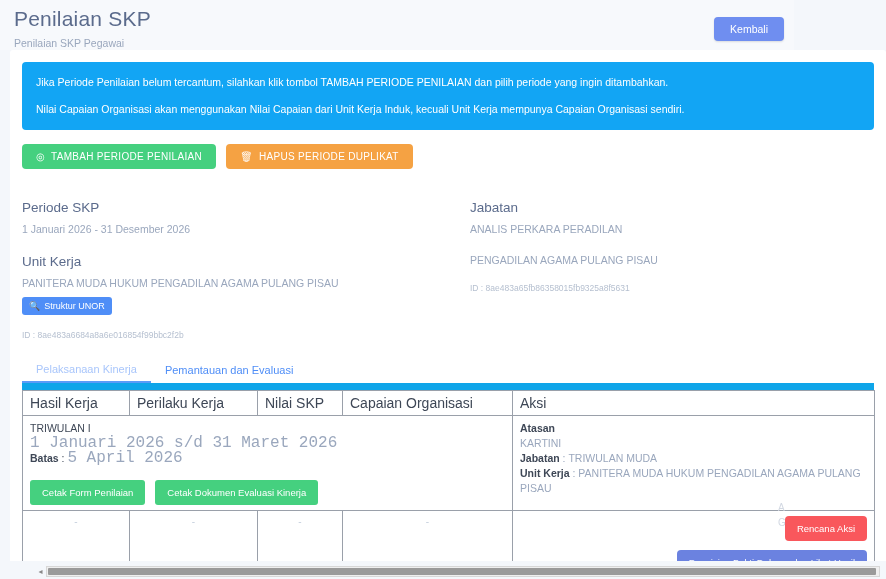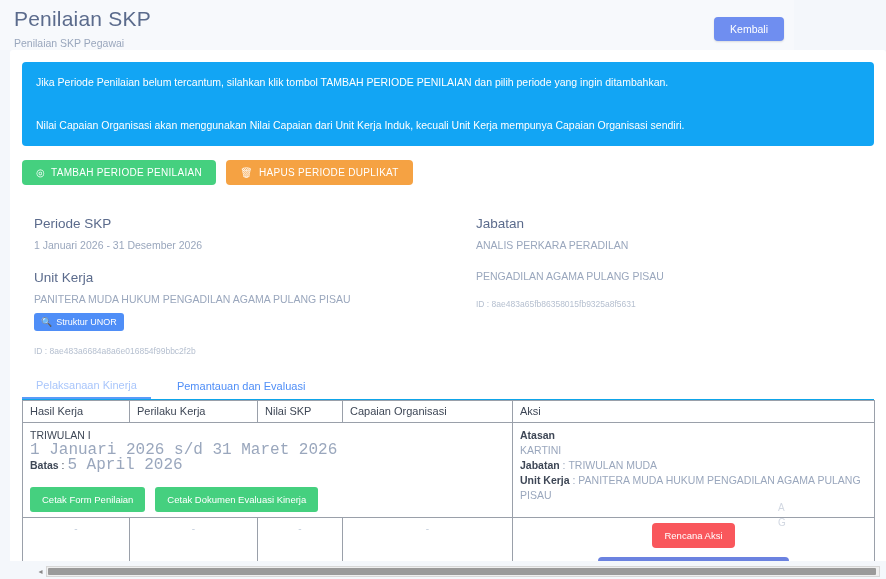--- a/index.html
+++ b/index.html
@@ -62,21 +62,21 @@
   
   .alert {
     background: #12a5f4;
     color: #ffffff;
     border-radius: 4px;
     padding: 13px 14px 13px 14px;
     font-size: 10.5px;
     line-height: 15px;
   }
   .alert p { margin: 0; }
-  .alert p + p { margin-top: 28px; }
+  .alert p + p { margin-top: 12px; }
 
   
   .toolbar { margin-top: 14px; display: flex; gap: 10px; }
   .btn {
     border: none;
     border-radius: 4px;
     color: #fff;
     font-size: 10px;
     letter-spacing: .3px;
     padding: 7px 14px;
@@ -88,21 +88,20 @@
     white-space: nowrap;
   }
   .btn-green  { background: #45d07f; }
   .btn-orange { background: #f5a243; }
   .ico { display: inline-block; line-height: 1; font-size: 10px; }
 
   
   .info-grid {
     margin-top: 30px;
     display: flex;
-    margin-left: 12px;
   }
   .info-col { width: 50%; padding-right: 14px; }
   .info-col.right { padding-left: 22px; }
   .info-label {
     font-size: 13.5px;
     color: #5b6b8c;
     font-weight: 400;
     margin: 0 0 6px 0;
     line-height: 17px;
   }
@@ -135,22 +134,22 @@
     display: inline-flex;
     align-items: center;
     gap: 4px;
     white-space: nowrap;
   }
 
   
   .tabs {
     margin-top: 18px;
     display: flex;
-    gap: 12px;
-    border-bottom: 1px solid #0ea5e9;
+    gap: 0;
+    border-bottom: 7px solid #0ea5e9;
   }
   .tab {
     font-size: 11px;
     padding: 4px 14px 6px 14px;
     cursor: pointer;
     color: #4f8ef7;
     background: none;
     border: none;
     font-family: inherit;
     position: relative;
@@ -170,21 +169,21 @@
   }
   table.skp th, table.skp td {
     border: 1px solid #9aa0aa;
     vertical-align: top;
     padding: 5px 7px;
   }
   table.skp th {
     font-weight: 400;
     color: #3e4756;
     text-align: left;
-    font-size: 11px;
+    font-size: 14px;
     height: 22px;
     padding-top: 4px;
     padding-bottom: 4px;
   }
   col.c1 { width: 107px; }
   col.c2 { width: 128px; }
   col.c3 { width: 85px; }
   col.c4 { width: 170px; }
   col.c5 { width: 362px; }
 
@@ -200,21 +199,21 @@
   }
 
   .atasan-title { color: #3e4756; font-weight: 700; font-size: 10.5px; line-height: 15px; }
   .atasan-name  { color: #9aa7bd; font-size: 10.5px; line-height: 15px; }
   .atasan-line  { color: #9aa7bd; font-size: 10.5px; line-height: 15px; }
   .atasan-line b { color: #3e4756; font-weight: 700; }
 
   td.dash-cell { text-align: center; vertical-align: middle; color: #c6d0de; height: 95px; font-size: 10px; }
 
   .aksi-cell { padding: 8px 7px; }
-  .aksi-btns { display: flex; flex-direction: column; align-items: center; gap: 9px; }
+  .aksi-btns { display: flex; flex-direction: column; align-items: flex-end; gap: 9px; }
   .btn-aksi {
     border: none; border-radius: 4px; color: #fff; font-size: 9.5px;
     padding: 7px 12px; cursor: pointer; font-family: inherit; white-space: nowrap;
   }
   .btn-red  { background: #f9575c; }
   .btn-blue { background: #6b82e0; }
 
   
   .edge-ghost {
     position: absolute;

